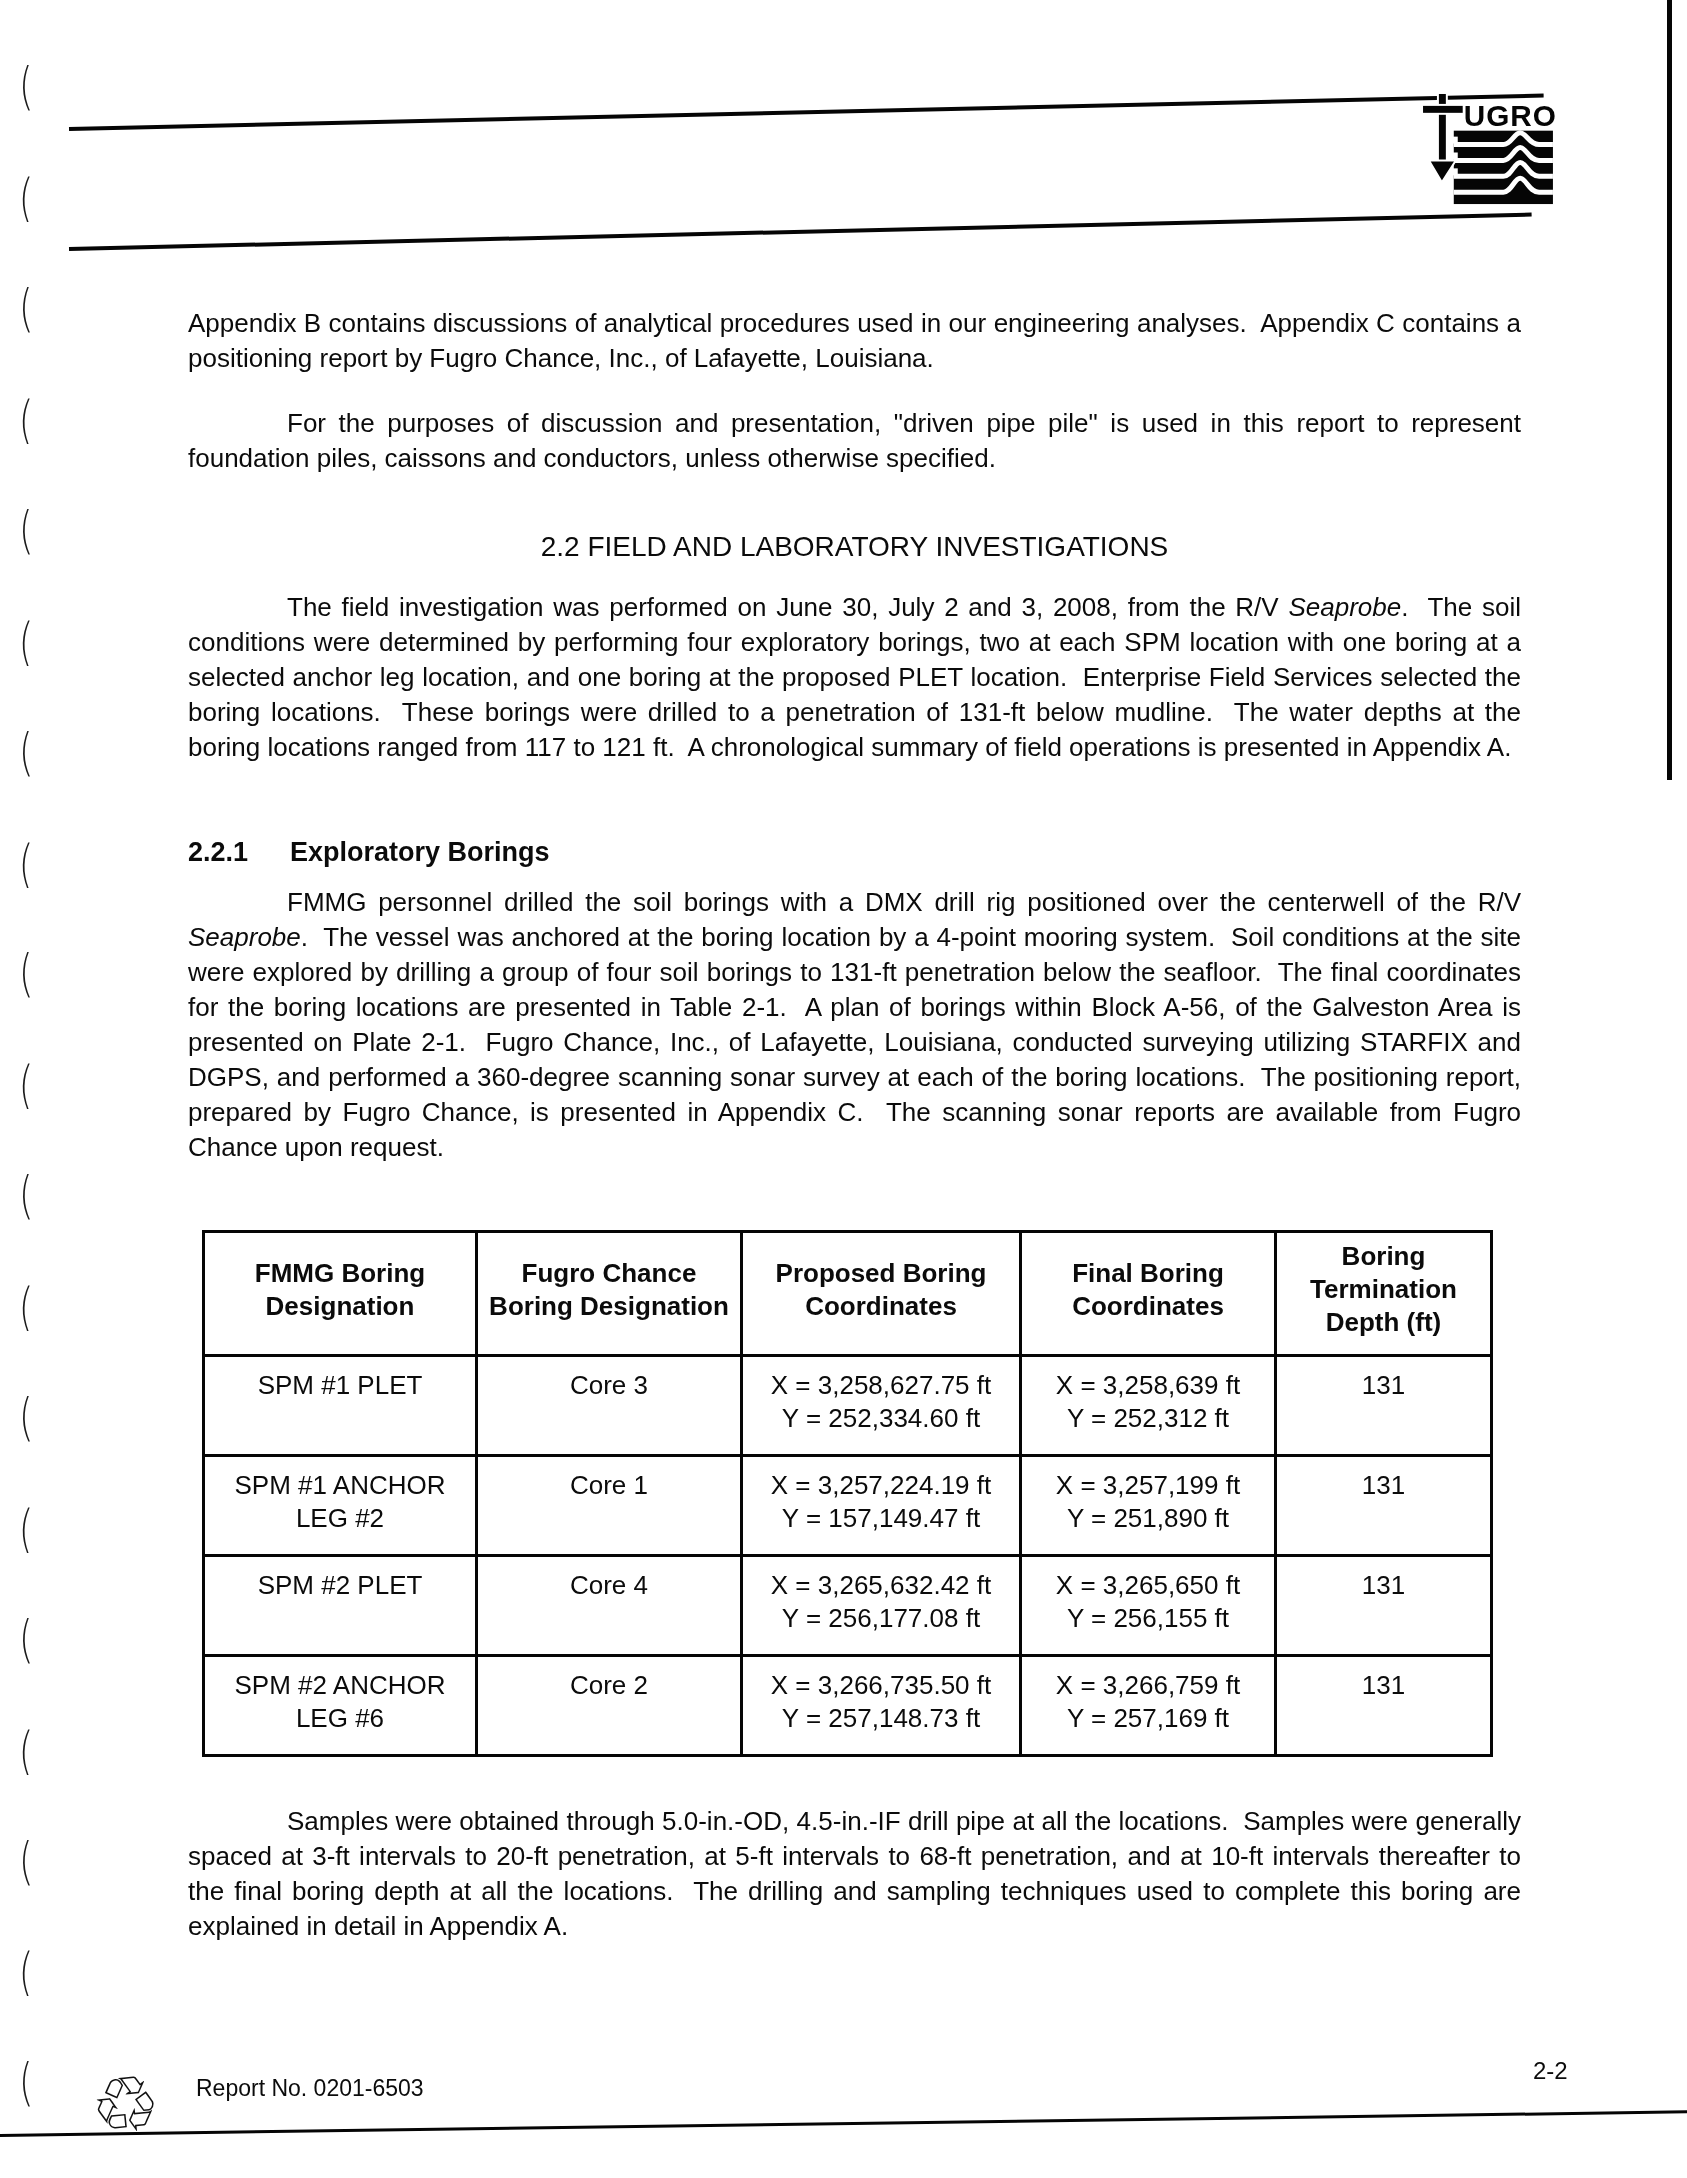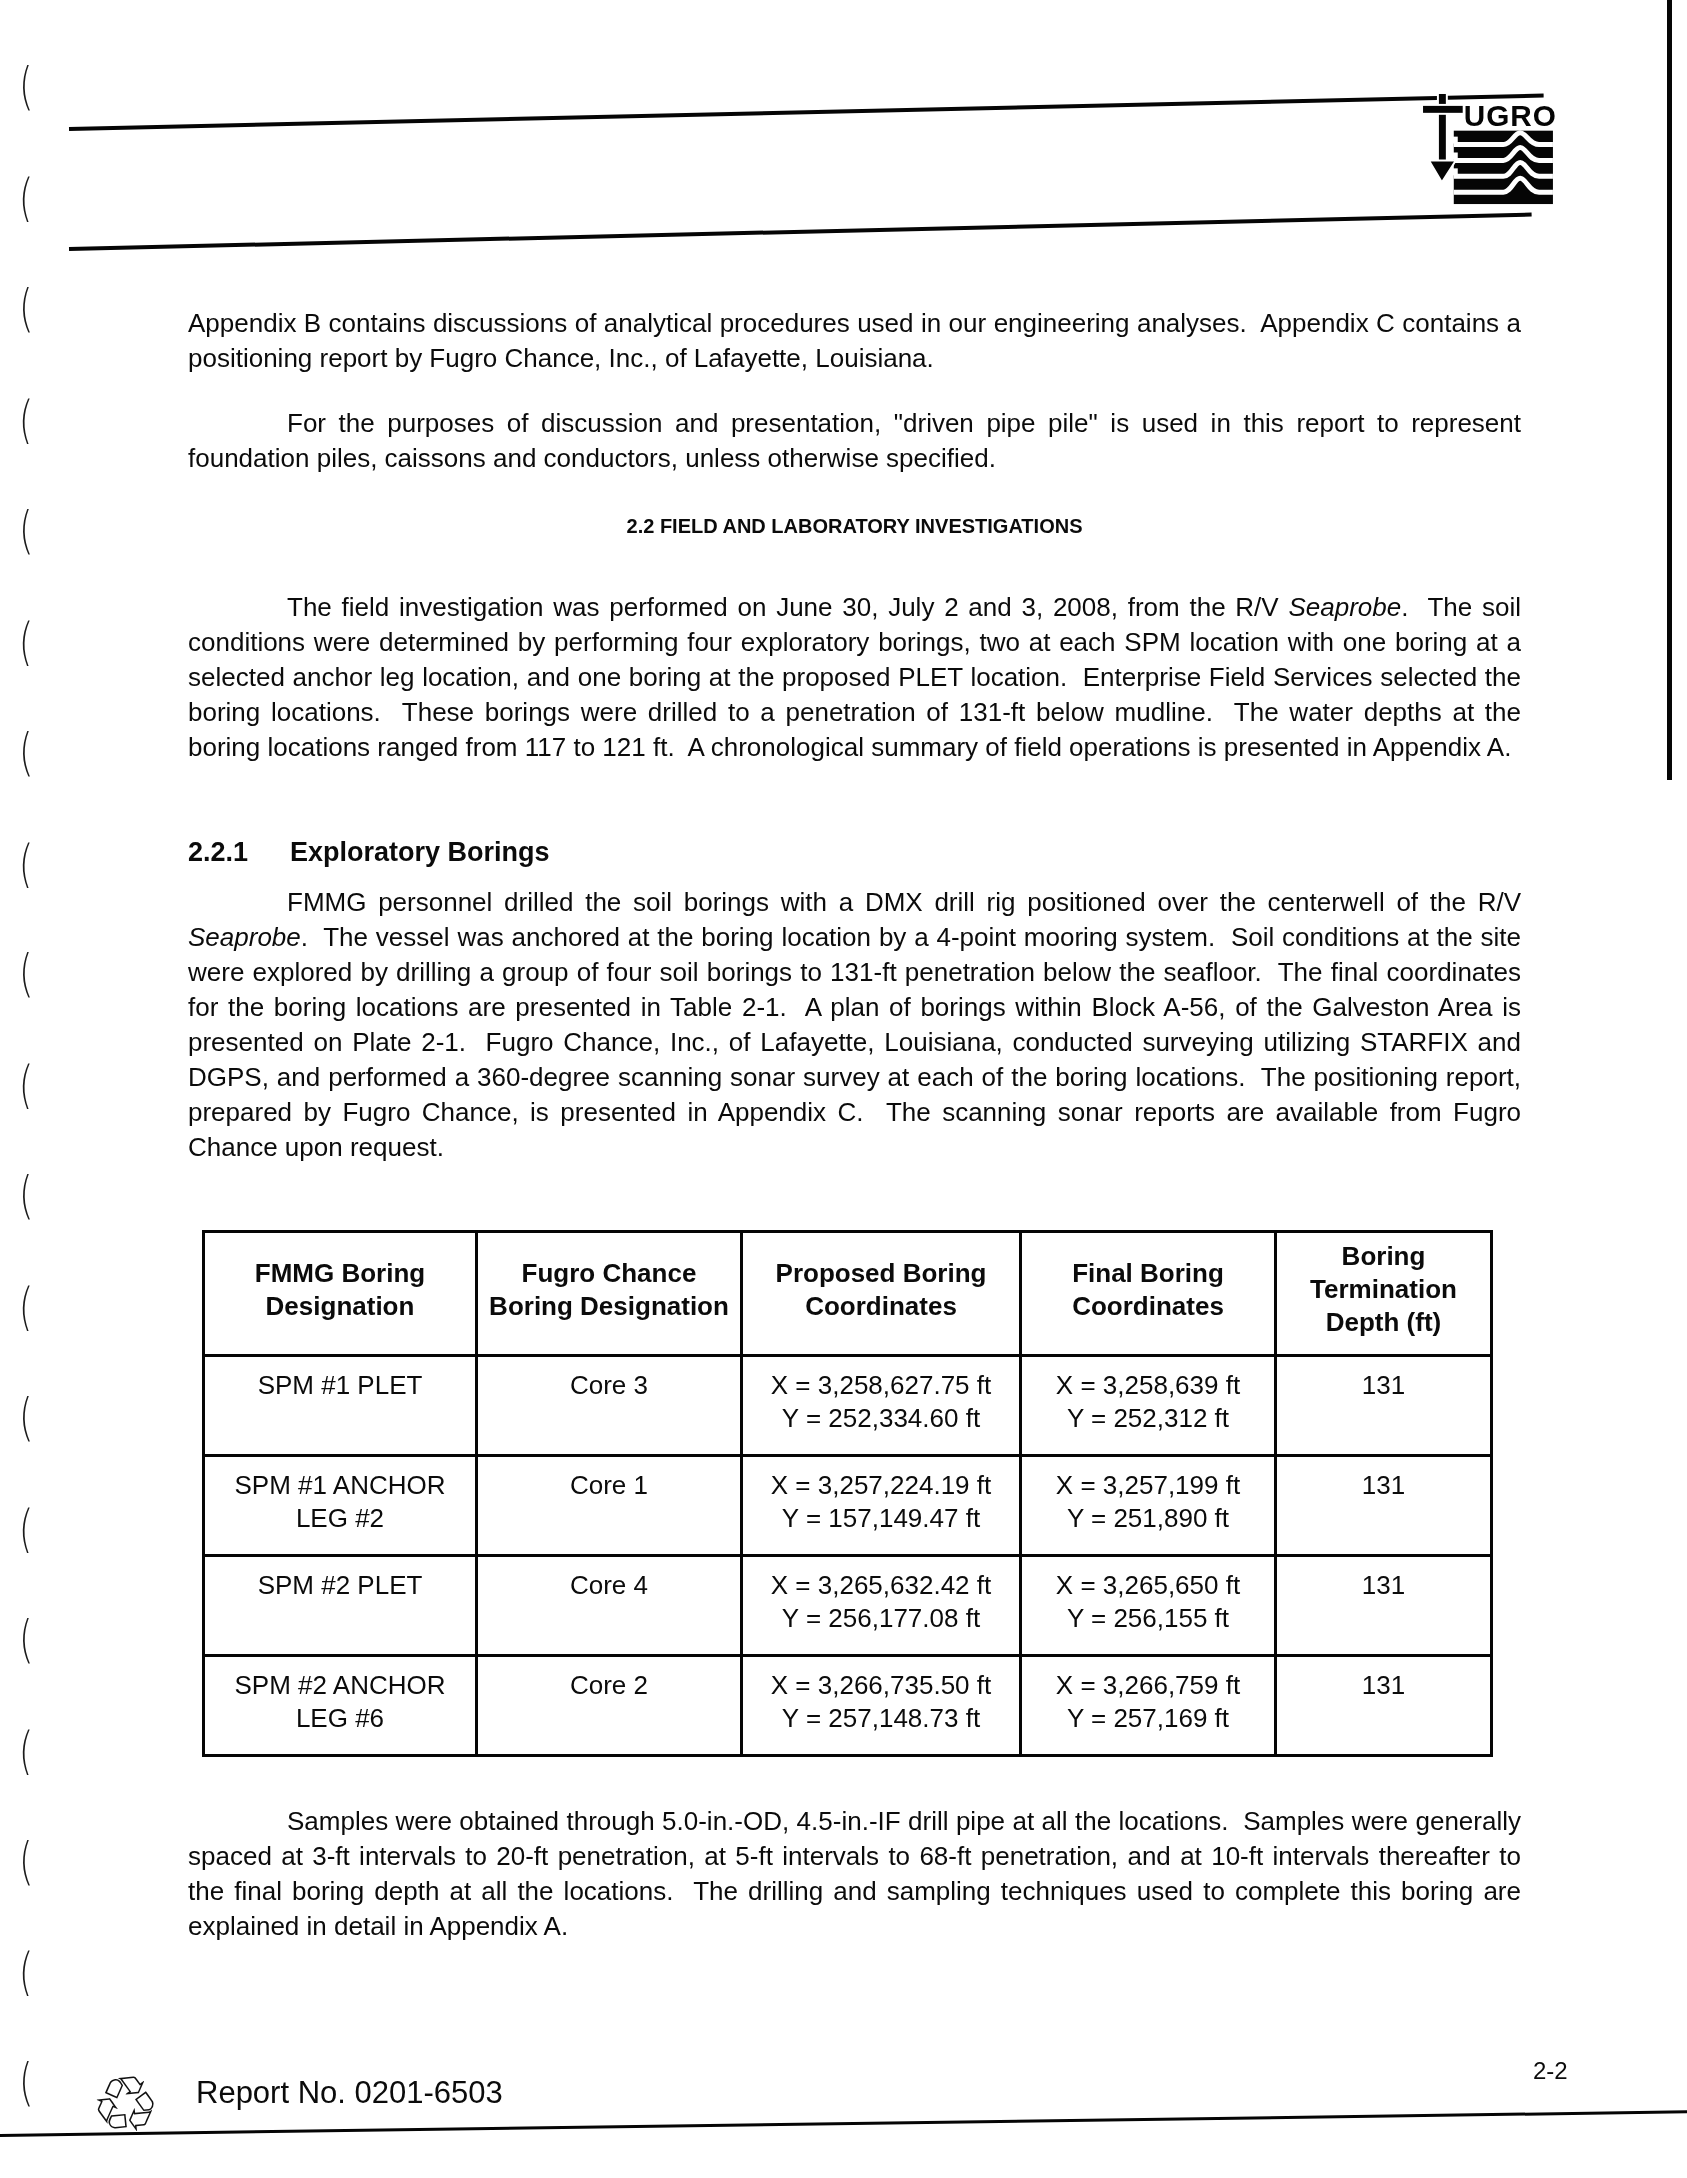--- a/index.html
+++ b/index.html
@@ -25,21 +25,21 @@
     transform:scaleX(.7);
   }
   
   .logo{position:absolute;left:1414px;top:93px;width:145px;height:117px;}
   
   .tblock{position:absolute;left:188px;width:1333px;font-size:26px;line-height:35px;
           text-align:justify;white-space:pre-wrap;}
   .indent{text-indent:99px;}
   .p1{top:280px;}
   .p2{top:380px;}
-  .h22{top:492px;text-align:center;font-weight:bold;font-size:20px;white-space:normal;}
+  .h22{top:506px;text-align:center;font-weight:normal;font-size:28px;white-space:normal;}
   .p3{top:564px;}
   .h221{top:808px;font-weight:bold;font-size:27px;text-align:left;white-space:normal;}
   .h221 .sec-no{display:inline-block;width:102px;}
   .p4{top:859px;}
   .table-caption{top:1144px;text-align:center;white-space:normal;line-height:36px;}
   .table-caption .cap-title{font-weight:bold;font-size:27px;display:block;}
   .table-caption .cap-sub{font-size:26px;display:block;}
   .p5{top:1778px;}
   
   .boring-table{
@@ -53,21 +53,21 @@
   .boring-table col.c4{width:255px;}
   .boring-table col.c5{width:216px;}
   .boring-table th,.boring-table td{
     border:3px solid #050505;
     text-align:center;vertical-align:top;
     padding:12px 10px 14px 10px;
   }
   .boring-table th{font-weight:bold;height:101px;vertical-align:middle;padding-top:6px;}
   .boring-table td{height:71px;}
   
-  .footer-report{position:absolute;left:196px;top:2075px;font-size:31px;}
+  .footer-report{position:absolute;left:196px;top:2075px;font-size:23px;}
   .footer-page{position:absolute;left:1533px;top:2057px;font-size:24px;}
   .recycle{position:absolute;left:91px;top:2067px;font-size:77px;line-height:77px;
            font-family:"DejaVu Sans",sans-serif;color:#111;transform:rotate(-6deg);}
 </style>
 </head>
 <body>
 
 <div class="page">
 
   <div class="binding-marks">

